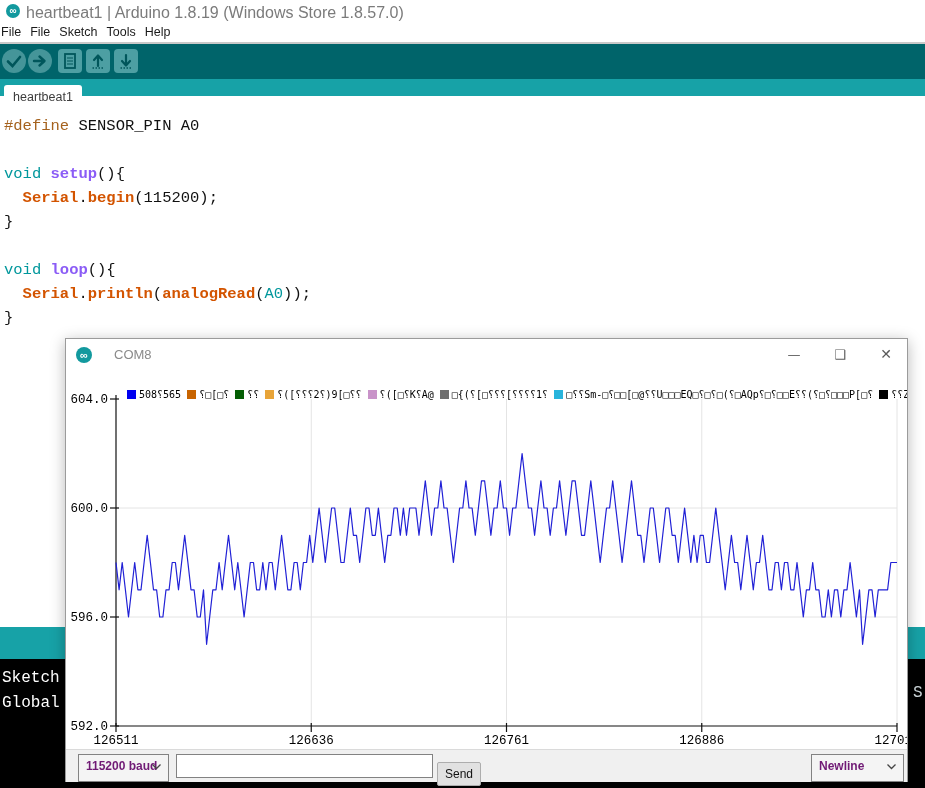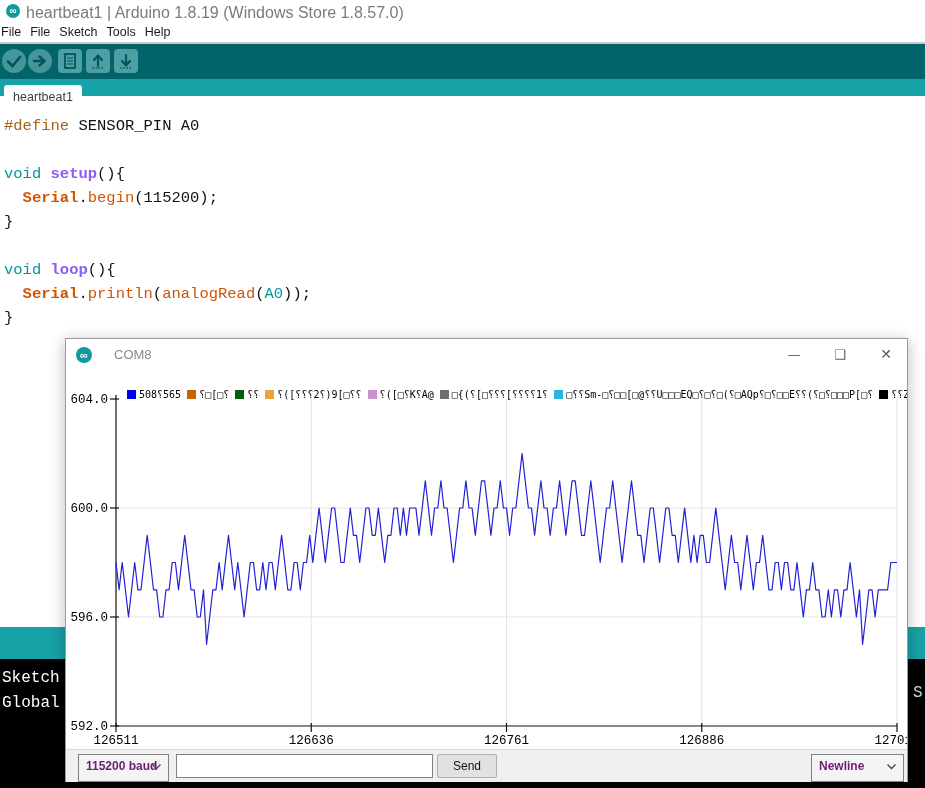--- a/index.html
+++ b/index.html
@@ -23,21 +23,21 @@
   .tab{position:absolute;left:4px;top:6px;width:78px;height:25px;background:#fff;
        border-radius:3px 3px 0 0;font-size:12.5px;color:#3c3c3c;text-align:center;line-height:25px;}
   .editor{position:absolute;left:0;top:110px;width:925px;height:517px;background:#fff;
           font-family:"Liberation Mono",monospace;font-size:15.5px;line-height:24px;}
   .code{position:absolute;left:4px;top:4px;white-space:pre;}
   .c-plain{color:#111;}
   .c-preproc{color:#a5621e;}
   .c-type{color:#00979c;}
   .c-func2{color:#8b5cf6;font-weight:bold;}
   .c-serial{color:#d35400;font-weight:bold;}
-  .c-func{color:#d35400;}
+  .c-func{color:#d35400;font-weight:bold;}
   .c-literal{color:#00979c;}
   .statusbar{position:absolute;left:0;top:627px;width:925px;height:32px;background:#17a2a7;}
   .console{position:absolute;left:0;top:659px;width:925px;height:129px;background:#000;
            color:#fff;font-family:"Liberation Mono",monospace;font-size:16px;line-height:25px;}
   .console-lines{position:absolute;left:2px;top:7px;white-space:pre;}
   .console-frag{position:absolute;left:913px;top:22px;color:#cfd8dc;}
   
   .plotter{position:absolute;left:65px;top:338px;width:843px;height:444px;background:#fff;
            border:1px solid #9b9b9b;box-sizing:border-box;box-shadow:0 3px 14px rgba(0,0,0,.28);}
   .p-titlebar{position:absolute;left:0;top:0;width:841px;height:32px;background:#fff;}
@@ -53,21 +53,21 @@
   .legend-swatch{display:inline-block;width:9px;height:9px;margin-right:3px;vertical-align:-1px;}
   .p-chart{position:absolute;left:0;top:50px;width:841px;height:360px;}
   .p-controls{position:absolute;left:0;top:410px;width:841px;height:32px;background:#f0f0f0;border-top:1px solid #dadada;}
   .combo{position:absolute;top:4px;height:28px;background:#f4f4f4;border:1px solid #828282;
          box-sizing:border-box;font-size:12px;color:#701a75;line-height:22px;padding-left:7px;font-weight:bold;}
   .combo svg{position:absolute;right:7px;top:9px;}
   .combo-baud{left:12px;width:91px;}
   .combo-eol{left:745px;width:93px;}
   .send-input{position:absolute;left:110px;top:4px;width:257px;height:24px;box-sizing:border-box;
               border:1px solid #828282;background:#fff;font-size:12px;padding:0 4px;font-family:"Liberation Sans",sans-serif;}
-  .send-btn{position:absolute;left:371px;top:4px;width:60px;height:24px;box-sizing:border-box;
+  .send-btn{position:absolute;left:371px;top:12px;width:44px;height:24px;box-sizing:border-box;
             background:#e1e1e1;border:1px solid #adadad;border-radius:2px;font-size:12px;color:#111;
             text-align:center;line-height:22px;}
   .axis-text{font-family:"Liberation Mono",monospace;font-size:12.5px;fill:#000;}
 </style>
 </head>
 <body>
 
 <div id="screen">
 
   <div class="titlebar">

